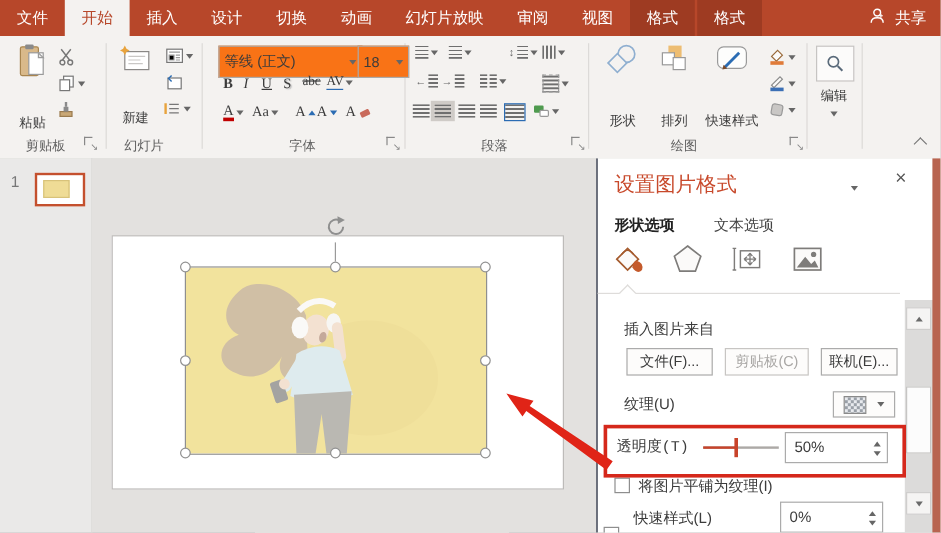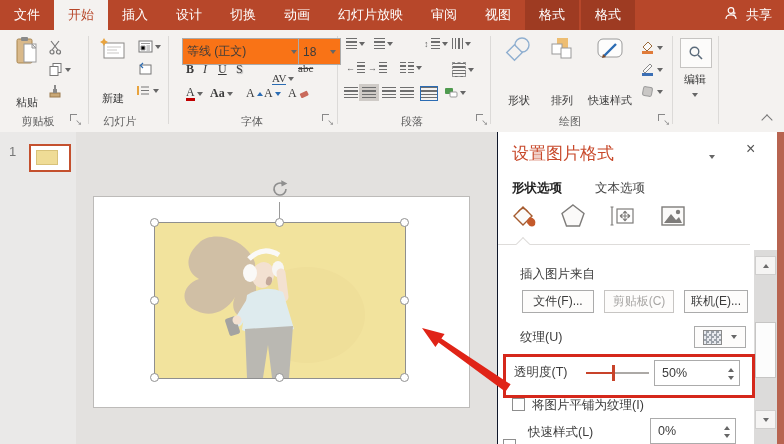--- a/index.html
+++ b/index.html
@@ -184,30 +184,30 @@
         <span class="t"></span>
     </div>
     <div class="combo" style="left:298px;top:8px;width:33px;">
       <span>18</span>
         <span class="t"></span>
     </div>
     <div class="sbtn fbtn" style="left:186px;top:32px;font-weight:bold;">B</div>
     <div class="sbtn fbtn" style="left:203px;top:32px;font-style:italic;">I</div>
     <div class="sbtn fbtn" style="left:218px;top:32px;text-decoration:underline;">U</div>
     <div class="sbtn fbtn" style="left:236px;top:32px;text-shadow:1px 1px 1px #aaa;">S</div>
-    <div class="sbtn fbtn" style="left:252px;top:32px;text-decoration:line-through;font-size:11px;margin-left:46px;">abc</div>
-    <div class="sbtn" style="left:272px;top:42px;">
+    <div class="sbtn fbtn" style="left:252px;top:32px;text-decoration:line-through;font-size:11px;">abc</div>
+    <div class="sbtn" style="left:272px;top:32px;">
       <span class="fbtn" style="font-size:11px;border-bottom:1px solid #2B6CB3;">AV</span>
         <span class="t"></span>
     </div>
     <div class="sbtn" style="left:186px;top:56px;">
       <span class="fbtn" style="border-bottom:3px solid #C00000;line-height:12px;">A</span>
         <span class="t"></span>
     </div>
-    <div class="sbtn" style="left:210px;top:56px;font-weight:bold;">
+    <div class="sbtn" style="left:210px;top:56px;">
       <span class="fbtn">Aa</span>
         <span class="t"></span>
     </div>
     <div class="sbtn" style="left:246px;top:56px;">
       <span class="fbtn">A</span>
         <span class="tu" style="border-bottom-color:#2B6CB3;"></span>
     </div>
     <div class="sbtn" style="left:264px;top:56px;">
       <span class="fbtn">A</span>
         <span class="t" style="border-top-color:#2B6CB3;"></span>
@@ -443,21 +443,21 @@
       <div class="p-btn dis" style="left:106px;top:158px;width:70px;">剪贴板(C)</div>
       <div class="p-btn" style="left:186px;top:158px;width:64px;">联机(E)...</div>
 
       <div class="p-lab" style="left:22px;top:197px;">纹理(U)</div>
       <div class="tex-btn">
         <span class="tex-swatch"></span>
           <span class="t"></span>
       </div>
 
       <div class="hl-box"></div>
-      <div class="p-lab" style="left:16px;top:232px;">透明度(T)</div>
+      <div class="p-lab" style="left:16px;top:232px;font-family:Liberation Mono, monospace;">透明度(T)</div>
       <div class="slider-track">
         <div class="slider-fill"></div>
         <div class="slider-thumb"></div>
       </div>
       <div class="spinbox" style="left:156px;top:228px;">
         <span class="val">50%</span>
         <span class="spin">
             <span class="tu"></span>
             <span class="t"></span>
           </span>

